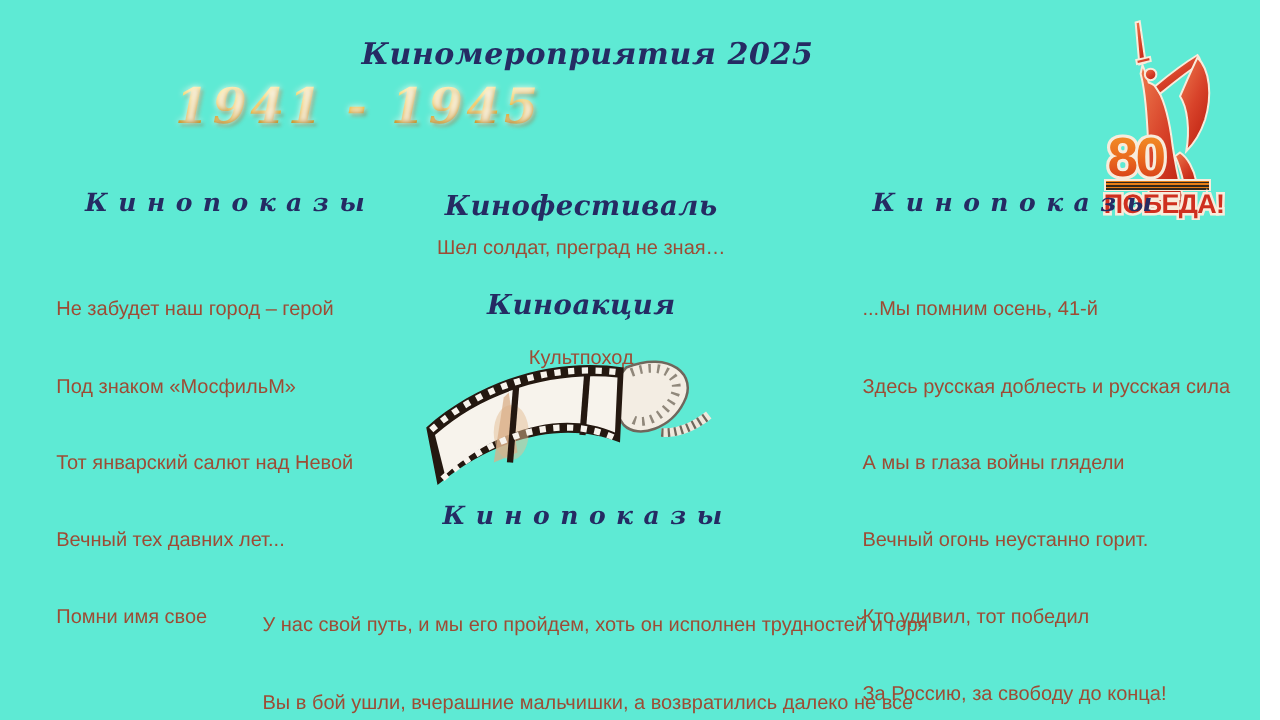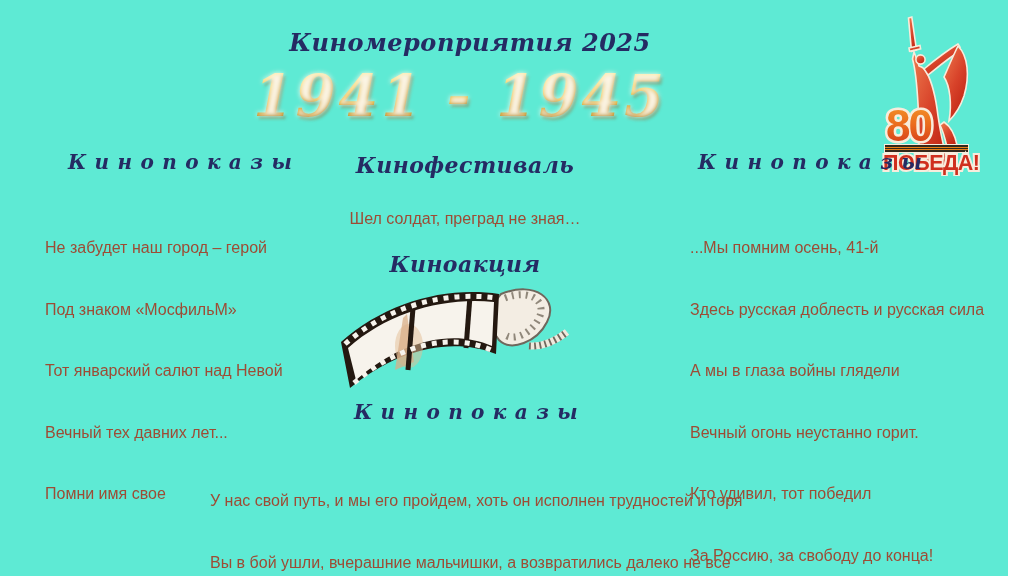--- a/index.html
+++ b/index.html
@@ -13,38 +13,38 @@
   .script{
     font-family:"DejaVu Serif",serif;
     font-style:italic;font-weight:bold;
     color:#252b63;
   }
   .slide-title{
     top:28px;left:150px;width:640px;text-align:center;
     font-size:24px;letter-spacing:.5px;
   }
   .years{
-    top:62px;left:140px;width:640px;text-align:center;
+    top:62px;left:140px;width:640px;
     font-family:"DejaVu Serif",serif;font-style:italic;font-weight:bold;
-    font-size:57px;letter-spacing:3px;
+    font-size:39px;letter-spacing:3px;
     background:linear-gradient(180deg,#fdf4c4 4%,#f6d45c 32%,#e8ab18 55%,#c4880a 78%,#9c6c04 100%);
     -webkit-background-clip:text;background-clip:text;color:transparent;
     text-shadow:0 0 5px rgba(255,250,238,.95), 2px 3px 3px rgba(110,72,8,.40);
   }
   .col-header{font-size:20px;letter-spacing:.42em;white-space:nowrap;}
   .mid-header{font-size:22px;letter-spacing:.02em;}
   
   .body-text{
     color:#9d4c35;font-size:16px;line-height:20.5px;white-space:pre;
   }
   
   .left-col-header{top:150px;left:68px;}
   .left-col-body{top:197px;left:45px;}
   .mid-col{top:152px;left:330px;width:270px;text-align:center;}
-  .mid-line1{margin-top:31px;}
+  .mid-line1{margin-top:11px;}
   .mid-header2{margin-top:21px;}
   .mid-line2{margin-top:20px;}
   .right-col-header{top:150px;left:698px;}
   .right-col-body{top:197px;left:690px;}
   .bottom-header{top:400px;left:340px;width:260px;text-align:center;}
   .bottom-body{top:450px;left:210px;}
   
   .film{top:284px;left:331px;}
   .logo{top:4px;left:878px;}
 </style>

